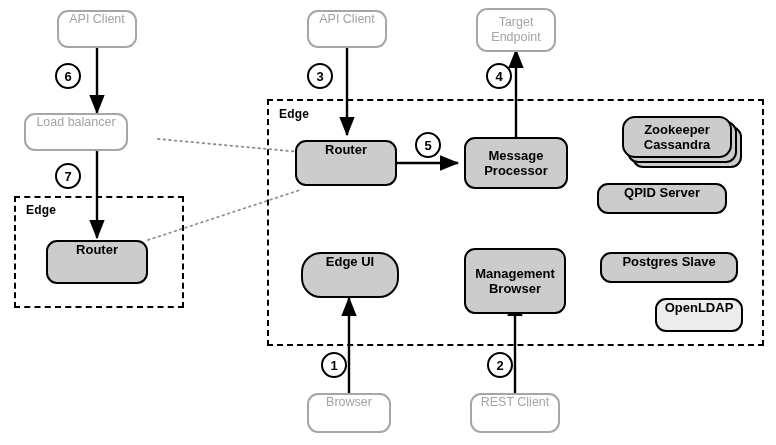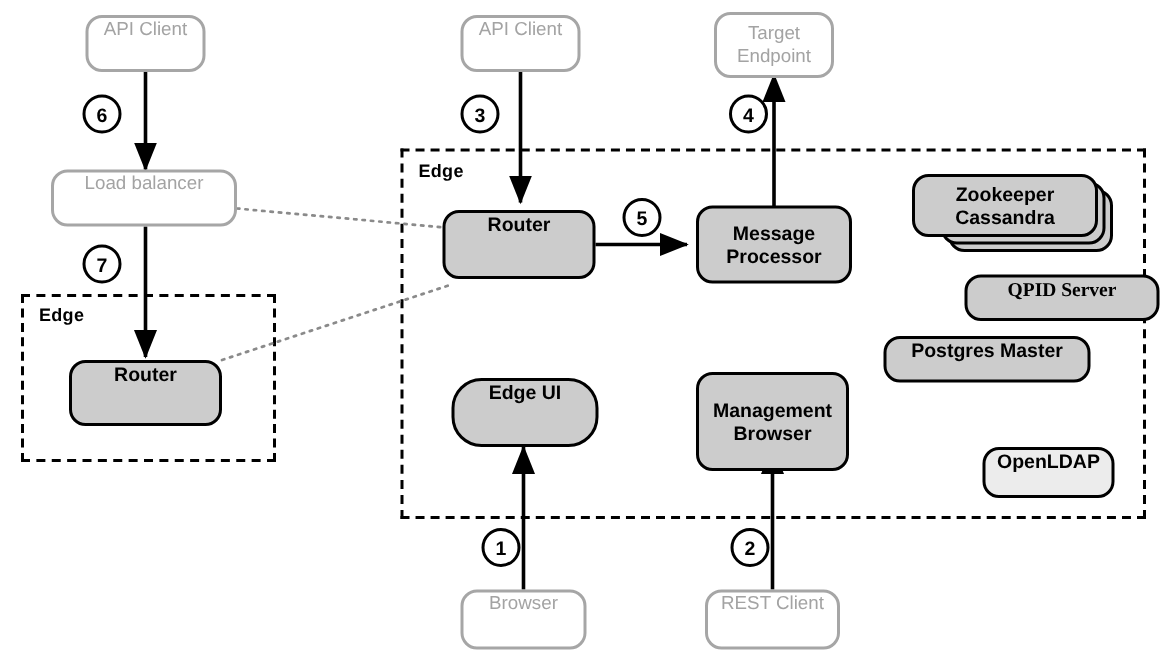--- a/index.html
+++ b/index.html
@@ -149,21 +149,21 @@
 
   <div class="node external" style="left:307px; top:10px; width:80px; height:38px;">
     <span class="lbl">API Client</span>
   </div>
 
   <div class="node external" style="left:476px; top:8px; width:80px; height:44px; flex-direction:column;">
     <span class="lbl">Target</span>
     <span class="lbl">Endpoint</span>
   </div>
 
-  <div class="node external" style="left:34px; top:113px; width:124px; height:38px;">
+  <div class="node external" style="left:24px; top:113px; width:104px; height:38px;">
     <span class="lbl">Load balancer</span>
   </div>
 
   <div class="node external" style="left:307px; top:393px; width:84px; height:40px;">
     <span class="lbl">Browser</span>
   </div>
 
   <div class="node external" style="left:470px; top:393px; width:90px; height:40px;">
     <span class="lbl">REST Client</span>
   </div>
@@ -185,31 +185,31 @@
     <span class="lbl">Edge UI</span>
   </div>
 
   <div class="node component" style="left:464px; top:248px; width:102px; height:66px; flex-direction:column;">
     <span class="lbl">Management</span>
     <span class="lbl">Browser</span>
   </div>
 
   <div class="stackcard" style="left:632px; top:126px; width:110px; height:42px;"></div>
   <div class="stackcard" style="left:627px; top:121px; width:110px; height:42px;"></div>
-  <div class="node component" style="left:608px; top:116px; width:124px; height:42px; flex-direction:column;">
+  <div class="node component" style="left:622px; top:116px; width:110px; height:42px; flex-direction:column;border-radius:13px;">
     <span class="lbl">Zookeeper</span>
     <span class="lbl">Cassandra</span>
   </div>
 
-  <div class="node component" style="left:643px; top:183px; width:130px; height:31px;font-family:Liberation Serif, serif;">
+  <div class="node component" style="left:597px; top:183px; width:130px; height:31px;">
     <span class="lbl">QPID Server</span>
   </div>
 
-  <div class="node component" style="left:589px; top:224px; width:138px; height:31px;">
-    <span class="lbl">Postgres Master</span>
+  <div class="node component" style="left:600px; top:252px; width:138px; height:31px;">
+    <span class="lbl">Postgres Slave</span>
   </div>
 
   <div class="node pale" style="left:655px; top:298px; width:88px; height:34px;">
     <span class="lbl">OpenLDAP</span>
   </div>
 
   <div class="badge" style="left:55px; top:63px;">
     <span>6</span>
   </div>
 

